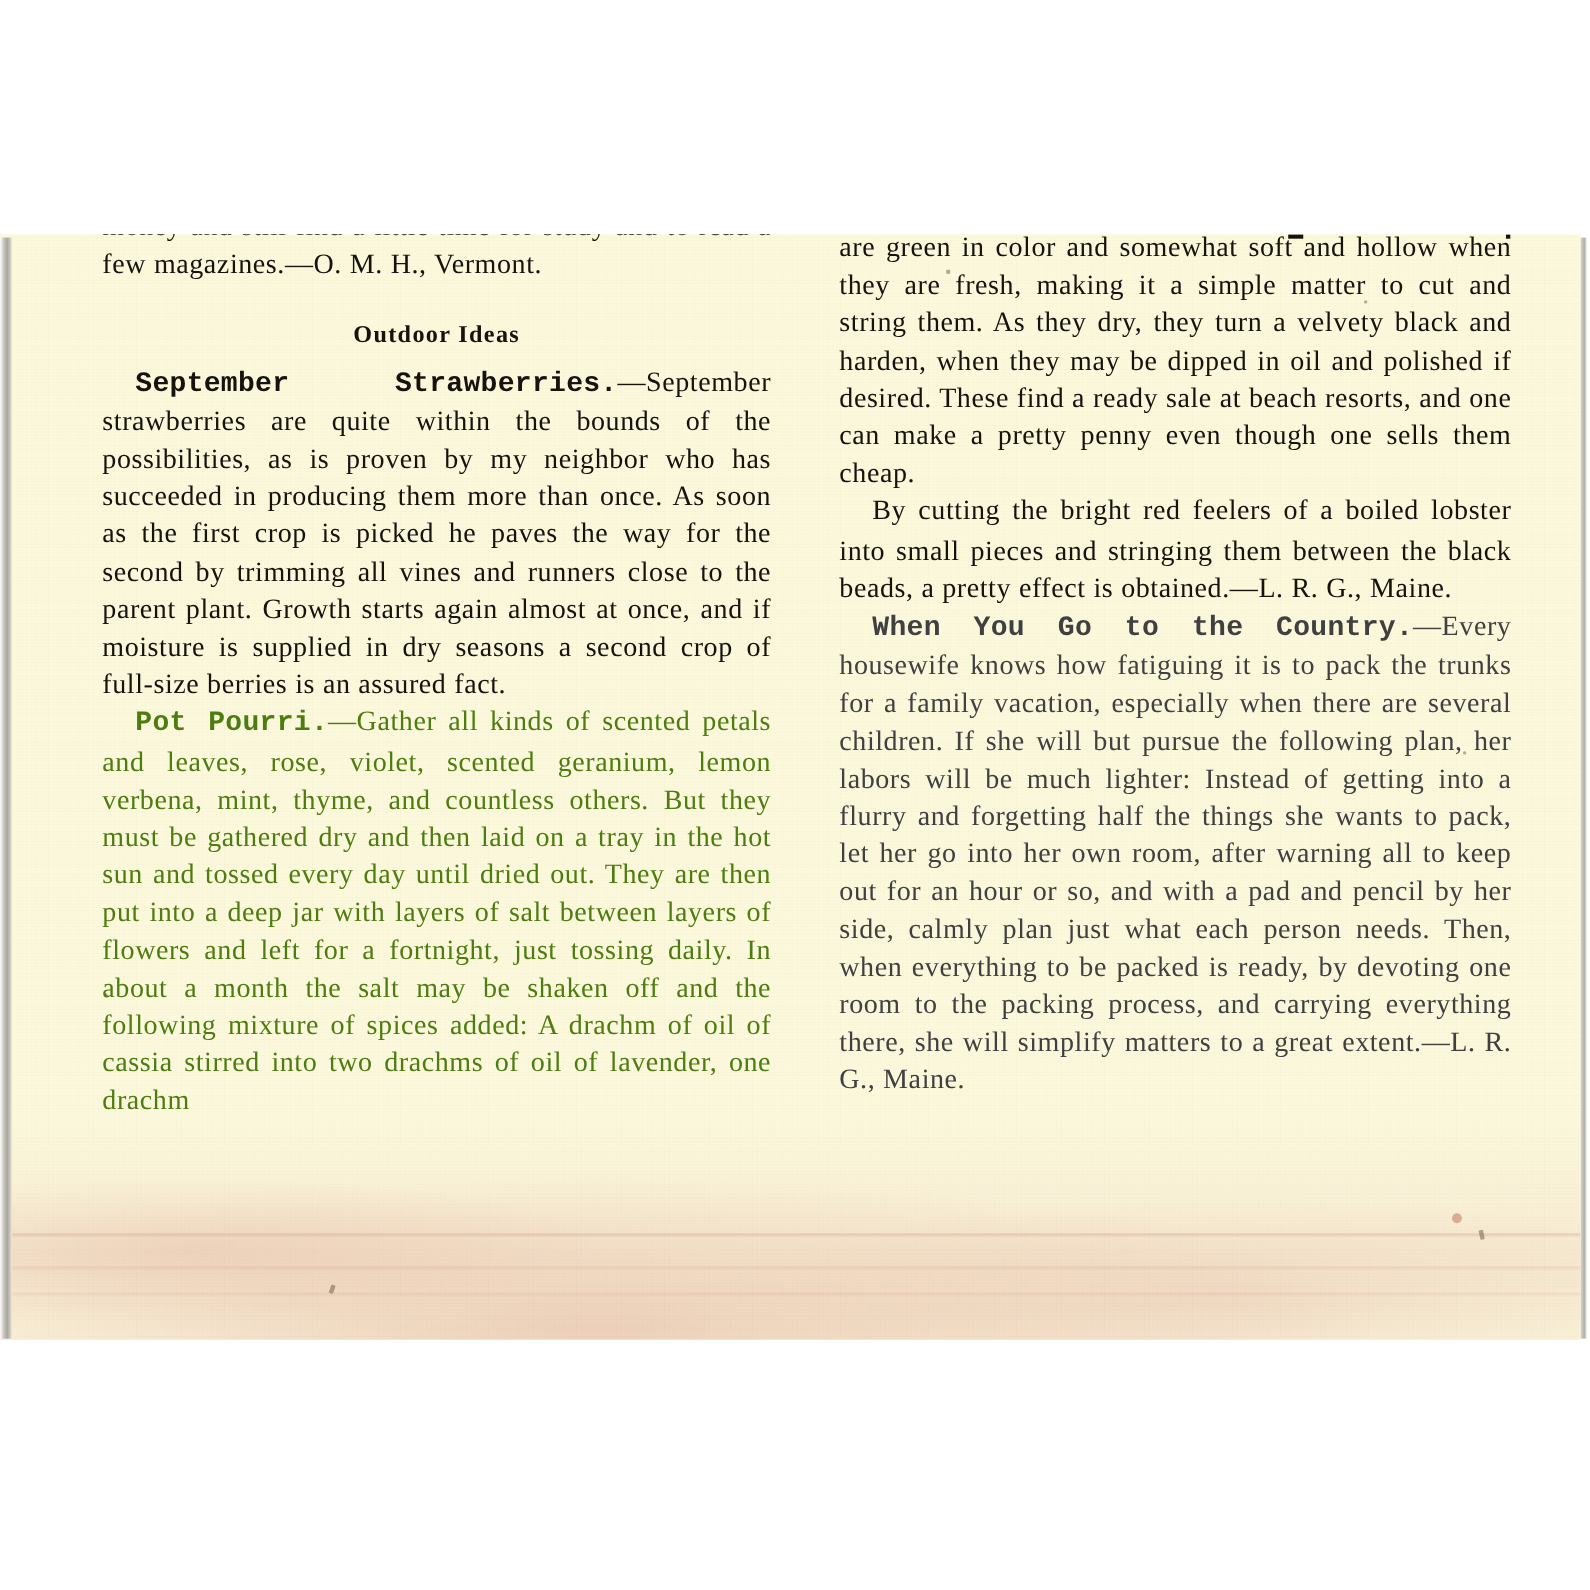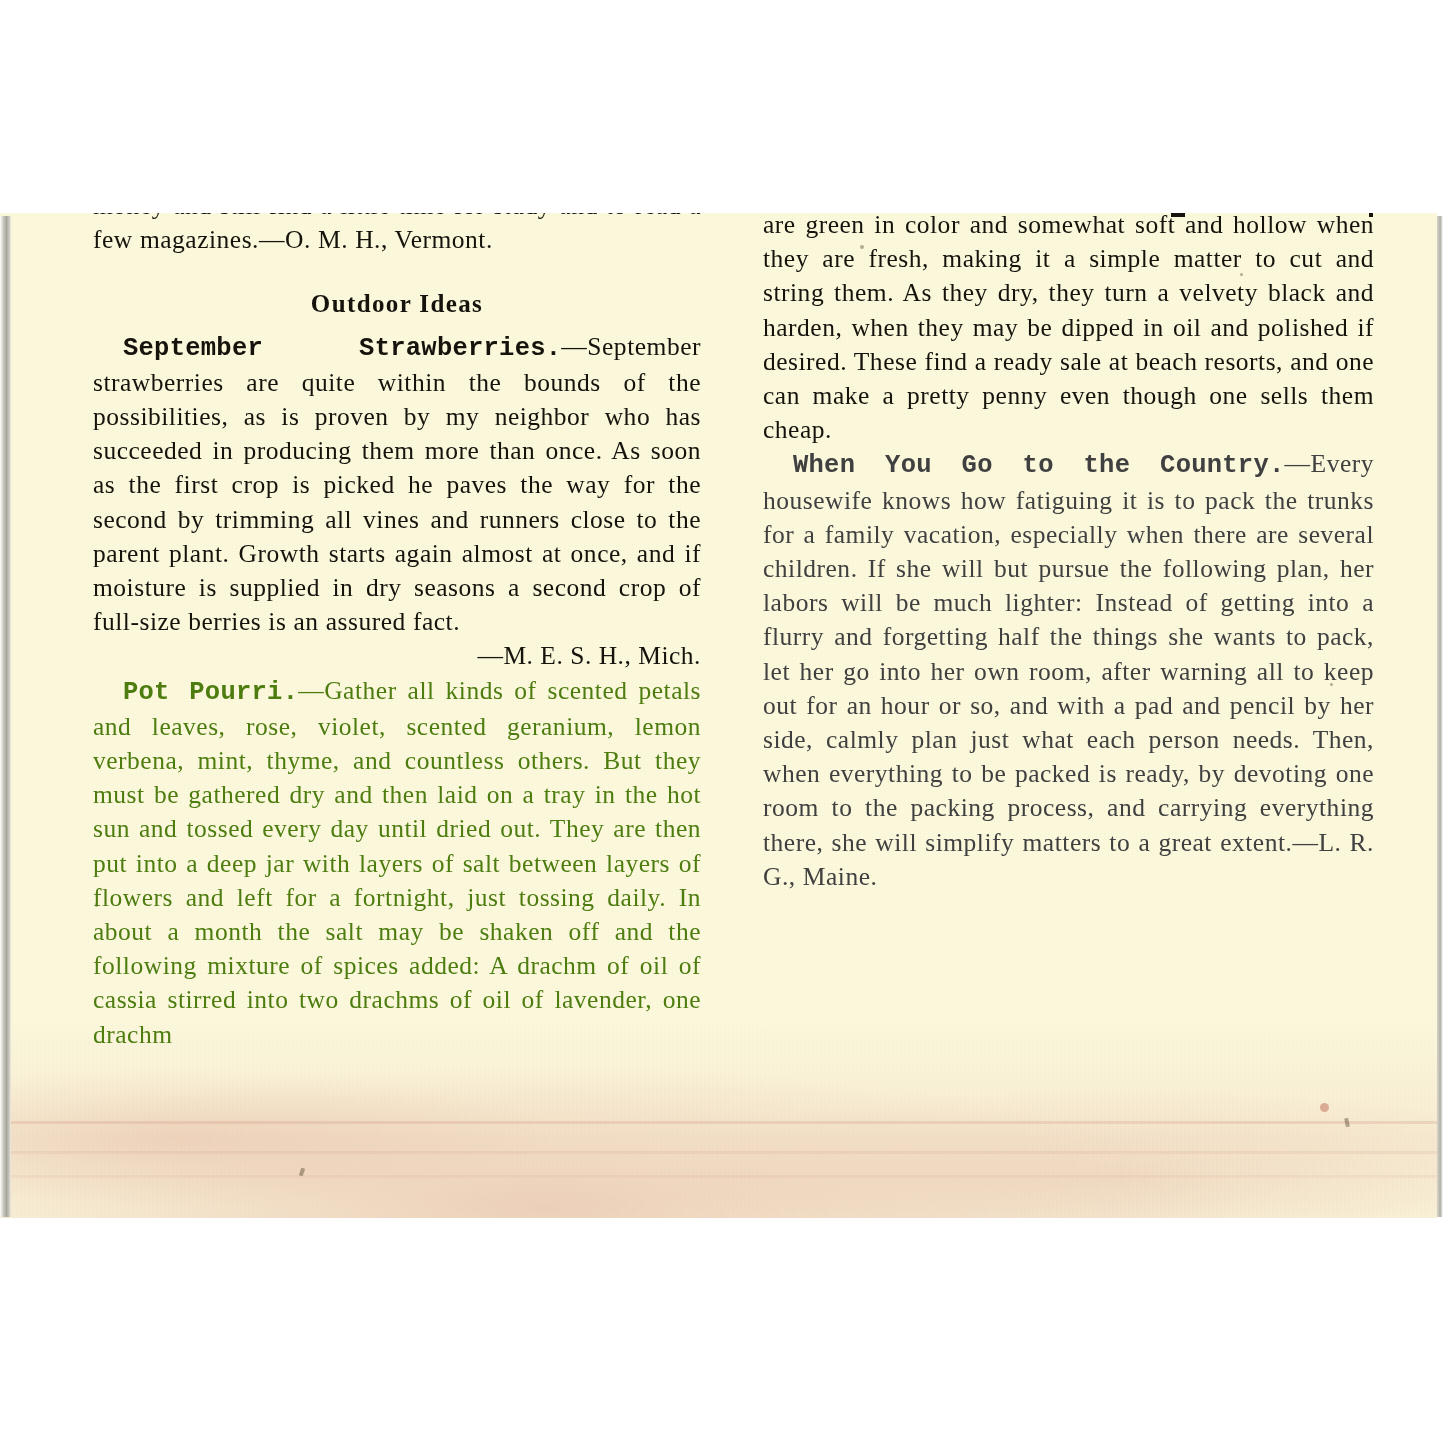--- a/index.html
+++ b/index.html
@@ -133,21 +133,21 @@
     margin: 0;
     font-size: 25.5px;
     line-height: 34.2px;
     color: #16130d;
     text-align: right;
     letter-spacing: 0.02em;
   }
 
   h2.section-heading {
     margin: 0;
-    font-size: 25px;
+    font-size: 22px;
     line-height: 34.2px;
     font-weight: bold;
     text-align: center;
     letter-spacing: 0.055em;
     color: #16130d;
   }
 
   .gap-before-heading { height: 30px; }
   .gap-after-heading  { height: 8px; }
 
@@ -200,34 +200,36 @@
             <span>to read a few magazines.—O. M. H., Vermont.</span>
           </p>
 
           <div class="gap-before-heading"></div>
           <h2 class="section-heading" style="color: rgb(22, 19, 13);">Outdoor Ideas</h2>
           <div class="gap-after-heading"></div>
 
           <p class="body indent" style="color: rgb(22, 19, 13);">
             <span class="lead-in">September Strawberries.</span><span>—September strawberries are quite within the bounds of the possibilities, as is proven by my neighbor who has succeeded in producing them more than once. As soon as the first crop is picked he paves the way for the second by trimming all vines and runners close to the parent plant. Growth starts again almost at once, and if moisture is supplied in dry seasons a second crop of full-size berries is an assured fact.</span>
           </p>
-          <p class="attribution" style="color: rgb(22, 19, 13);">—M. E. S. H., Mich.</p>
 
           <p class="body indent" style="color: #4d7c0f;">
             <span class="lead-in">Pot Pourri.</span><span>—Gather all kinds of scented petals and leaves, rose, violet, scented geranium, lemon verbena, mint, thyme, and countless others. But they must be gathered dry and then laid on a tray in the hot sun and tossed every day until dried out. They are then put into a deep jar with layers of salt between layers of flowers and left for a fortnight, just tossing daily. In about a month the salt may be shaken off and the following mixture of spices added:   A drachm of oil of cassia stirred into two drachms of oil of lavender, one drachm</span>
           </p>
 
         </div>
       </div>
 
       <div class="column right">
         <div class="col-inner" style="top:-5px;">
 
           <p class="body noindent" style="color: rgb(22, 19, 13);">are green in color and somewhat soft and hollow when they are fresh, making it a simple matter to cut and string them. As they dry, they turn a velvety black and harden, when they may be dipped in oil and polished if desired. These find a ready sale at beach resorts, and one can make a pretty penny even though one sells them cheap.</p>
 
+          <p class="body indent" style="color: rgb(22, 19, 13);">
+            <span class="lead-in"></span><span>By cutting the bright red feelers of a boiled lobster into small pieces and stringing them between the black beads, a pretty effect is obtained.—L. R. G., Maine.</span>
+          </p>
 
           <p class="body indent" style="color: #404040;">
             <span class="lead-in">When You Go to the Country.</span><span>—Every housewife knows how fatiguing  it is to pack the trunks for a family vacation, especially when there are several children. If she will but pursue the following plan, her labors will be much lighter: Instead of getting into a flurry and forgetting half the things she wants to pack, let her go into her own room, after warning all to keep out for an hour or so, and with a pad and pencil by her side, calmly plan just what each person needs.   Then, when everything to be packed is ready, by devoting one room to the packing process, and carrying everything there, she will simplify matters to a great extent.—L. R. G., Maine.</span>
           </p>
 
         </div>
 
         <div class="clipped-descenders" style="left:408px; width:14px;">
           <div style="width:14px;height:4px;background:#16130d;"></div>
         </div>

